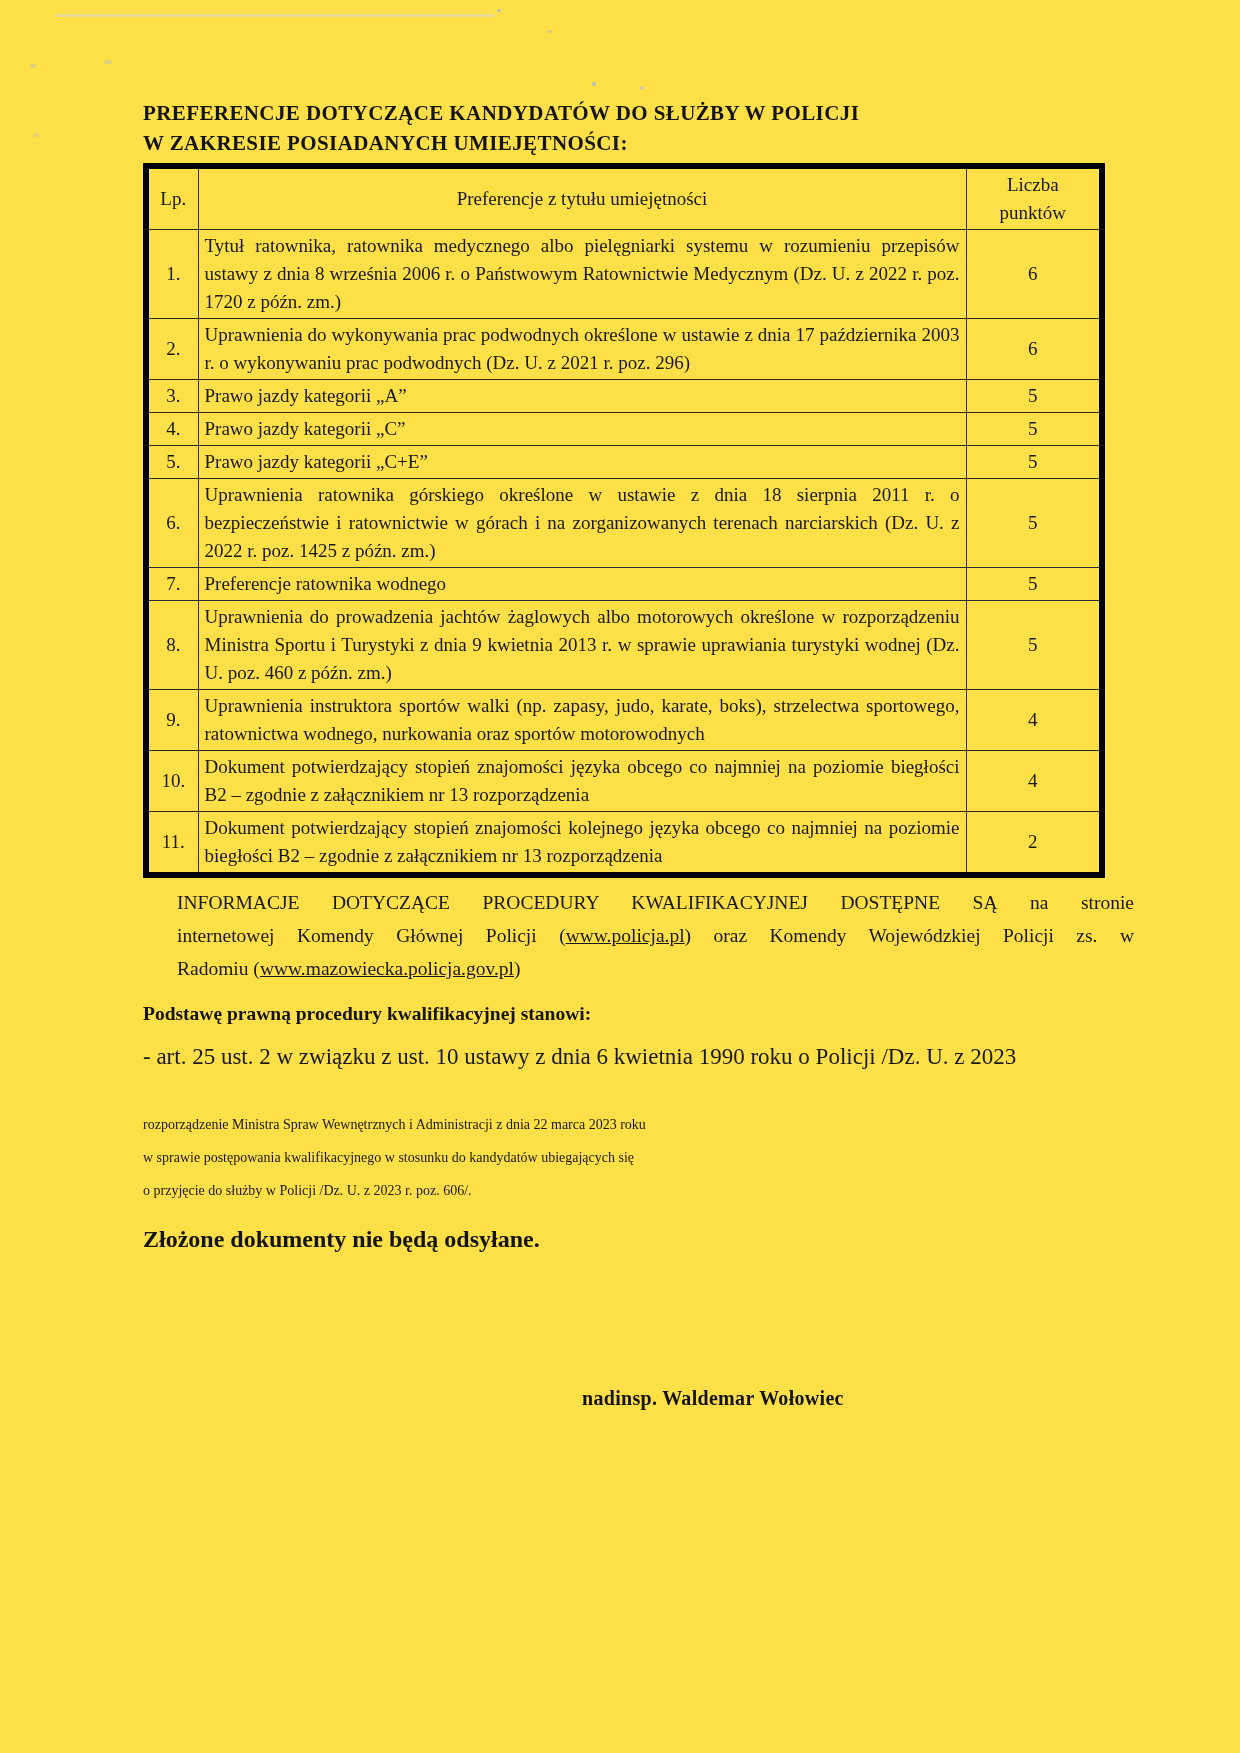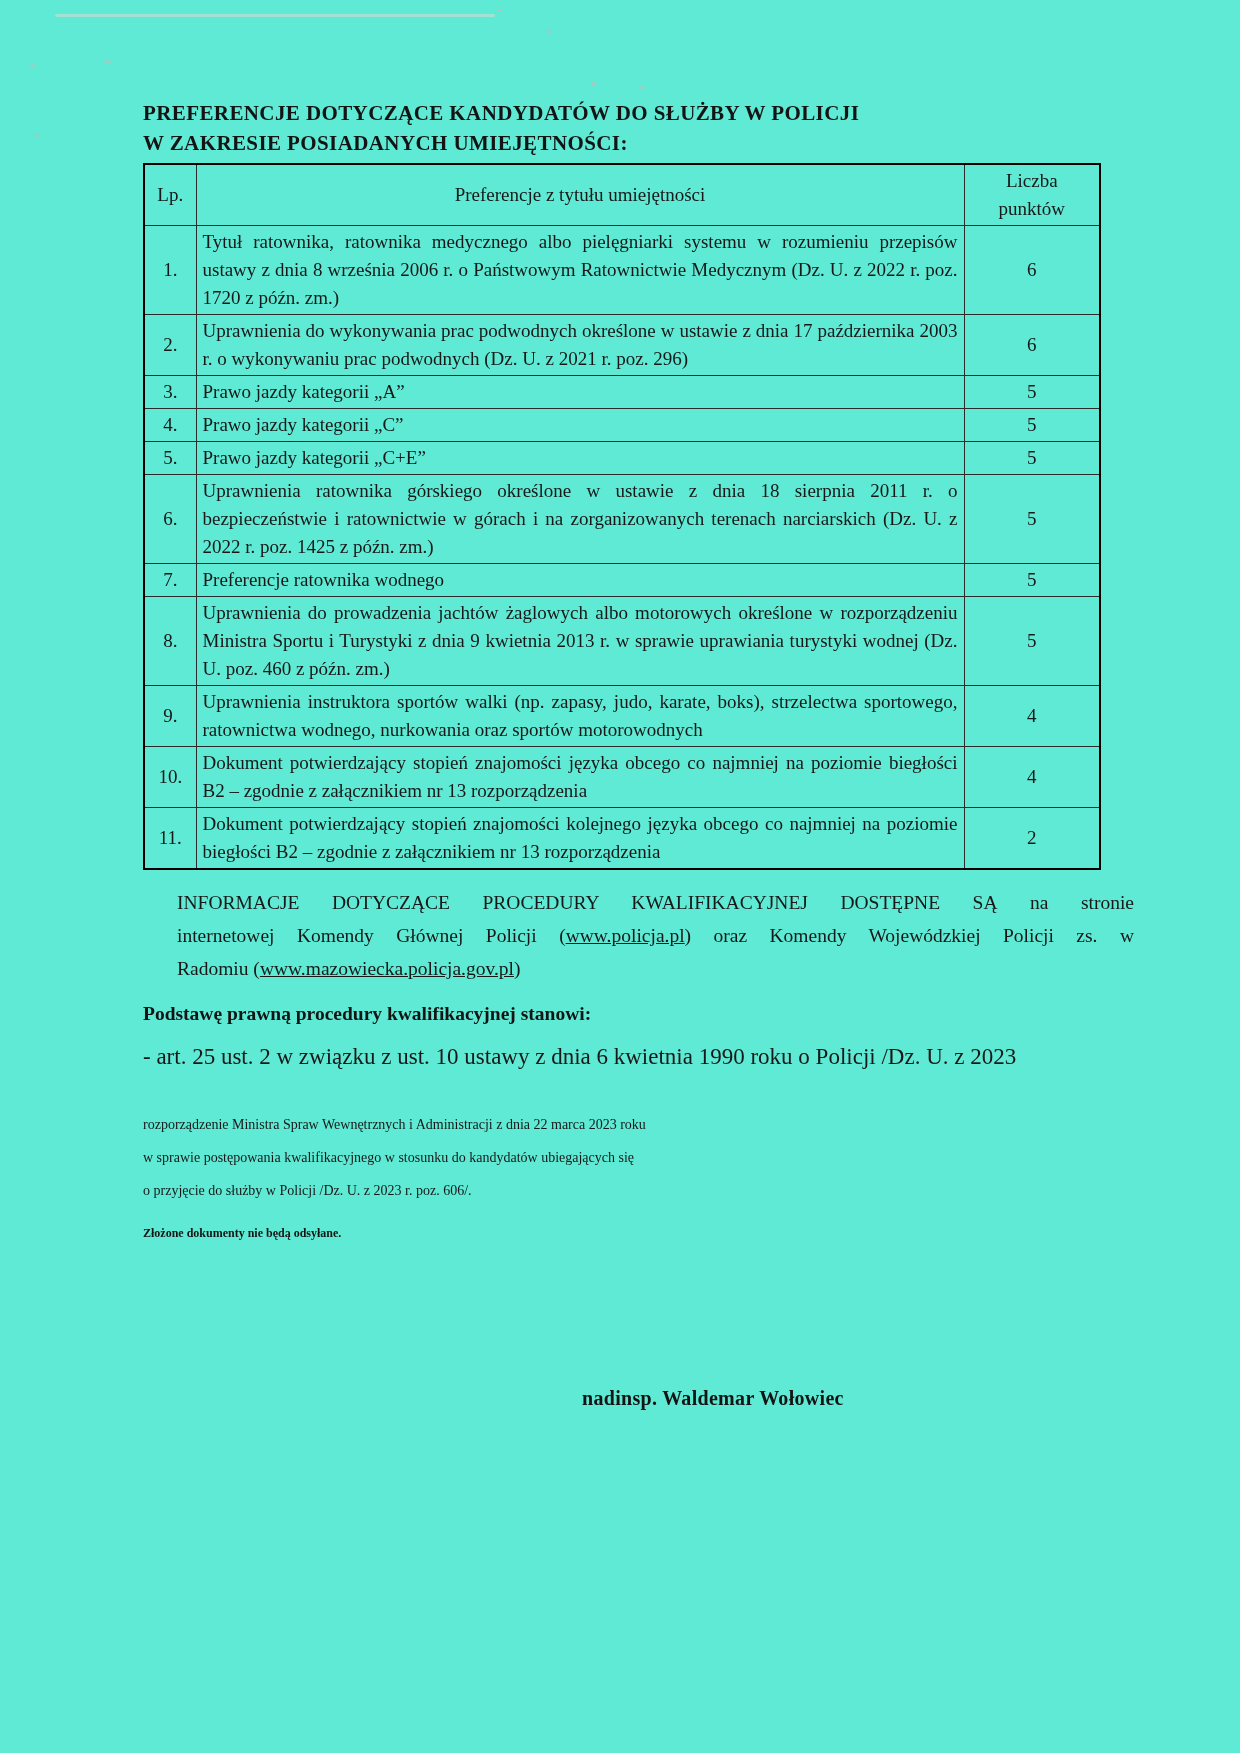--- a/index.html
+++ b/index.html
@@ -4,21 +4,21 @@
 <style>
   html,body{margin:0;padding:0;}
   body{
     width:1240px;height:1753px;
     background:#e9e9e9;
     font-family:"Liberation Serif","DejaVu Serif",serif;
   }
   .page{
     position:relative;
     width:1240px;height:1753px;
-    background:#5eead4;
+    background:#fde047;
     overflow:hidden;
     color:#1c1c1c;
   }
   
   .smudge{position:absolute;background:#d9d9d9;border-radius:2px;}
   .speck{position:absolute;background:#bdbdbd;border-radius:50%;}
 
   .title{
     position:absolute;left:143px;top:98px;width:850px;
     font-size:21px;font-weight:bold;line-height:30px;
@@ -32,21 +32,21 @@
     table-layout:fixed;
     font-size:19px;color:#181818;
   }
   table.pref td,table.pref th{
     border:1.6px solid #2b2b2b;
     padding:2px 6px;
     line-height:28px;
     vertical-align:middle;
     font-weight:normal;
   }
-  table.pref{border:2px solid #000000;}
+  table.pref{border:6px solid #000000;}
   col.c-no{width:52px;}
   col.c-text{width:768px;}
   col.c-pts{width:136px;}
   .th-cell{text-align:center;}
   td.no-cell{text-align:center;}
   td.text-cell{text-align:justify;padding-left:7px;padding-right:5px;}
   td.pts-cell{text-align:center;}
 
   .info{
     position:absolute;left:143px;top:886px;width:957px;
@@ -64,21 +64,21 @@
   .legal-p1{
     position:absolute;left:143px;top:1040px;width:920px;
     font-size:23px;line-height:33px;color:#181818;
   }
   .legal-p2{
     position:absolute;left:143px;top:1108px;width:920px;
     font-size:14px;line-height:33px;color:#181818;
   }
   .note{
     position:absolute;left:143px;top:1226px;
-    font-size:12px;font-weight:bold;color:#141414;
+    font-size:24px;font-weight:bold;color:#141414;
   }
   .signature{
     position:absolute;left:582px;top:1387px;
     font-size:20px;font-weight:bold;color:#141414;
     letter-spacing:.3px;
   }
 </style>
 </head>
 <body>
 

